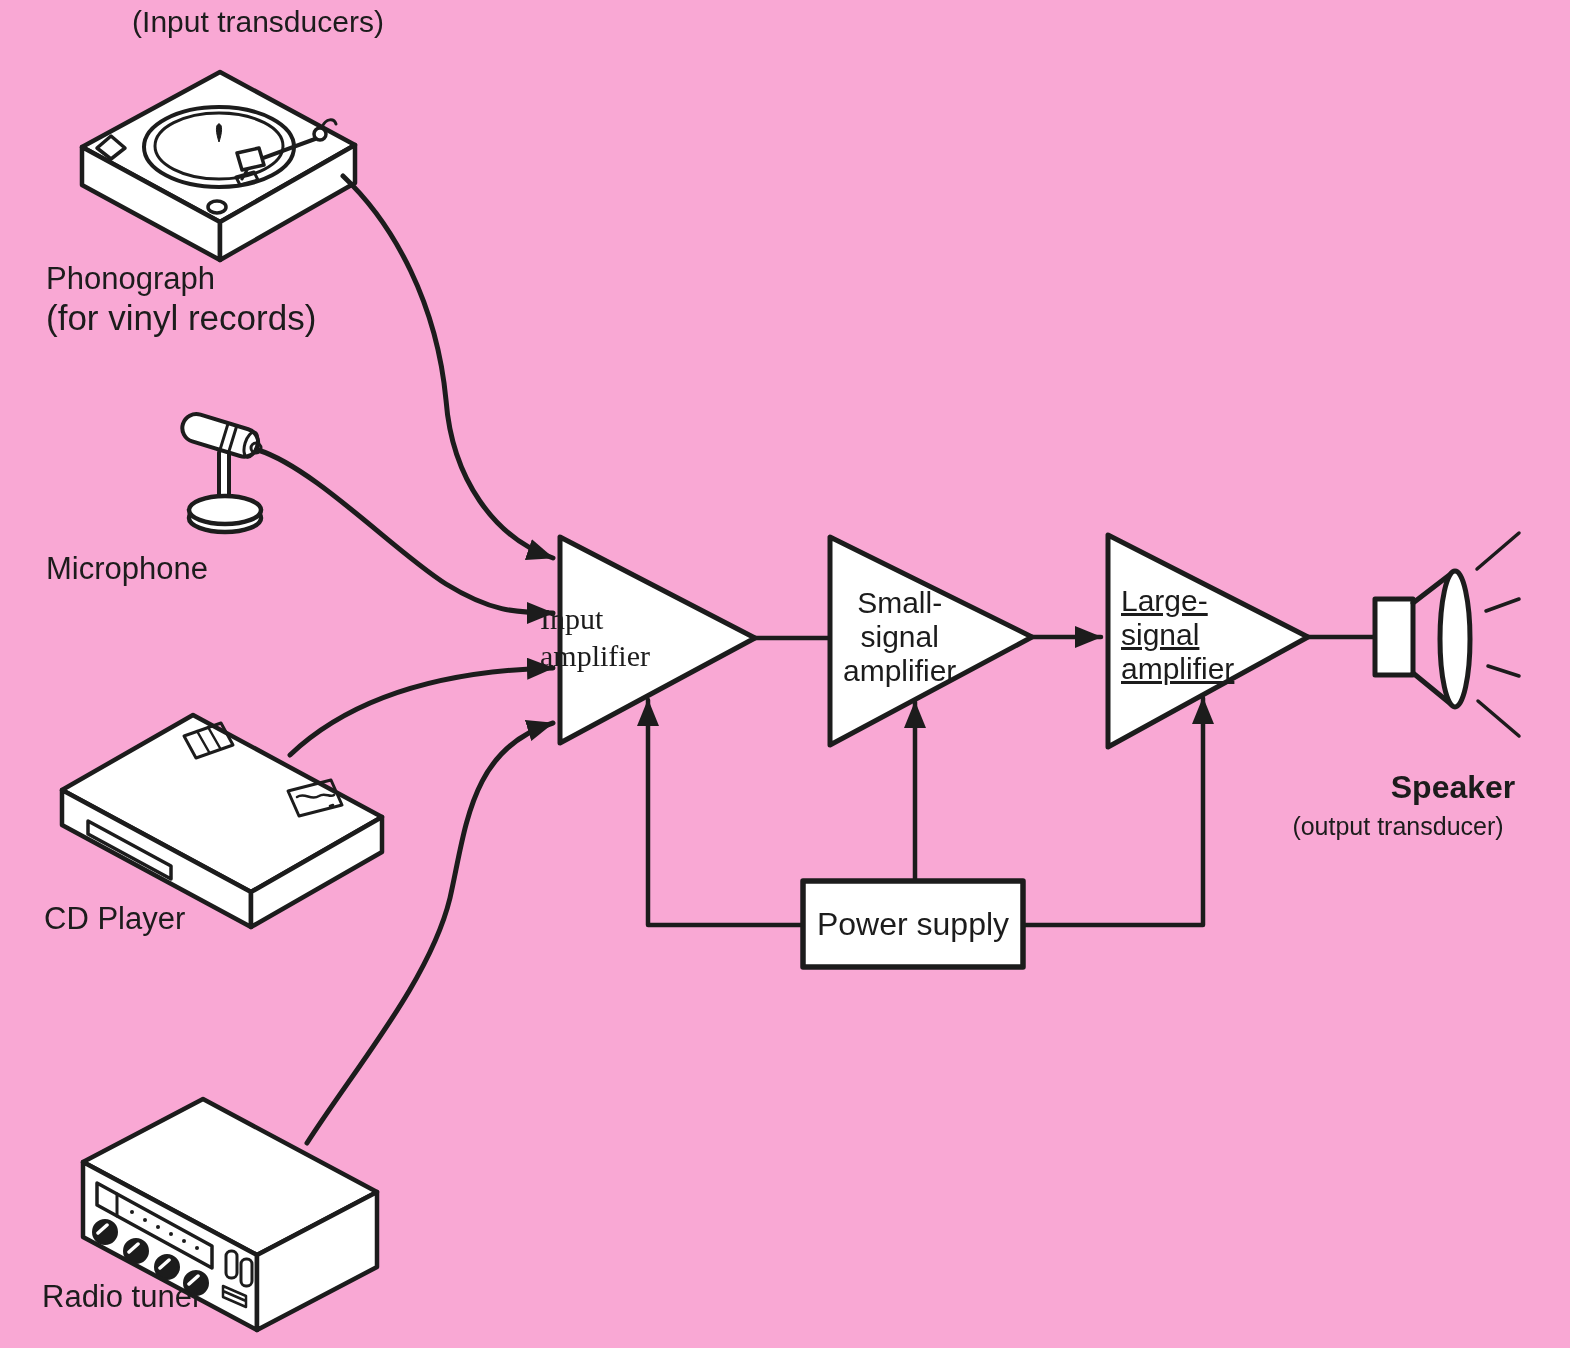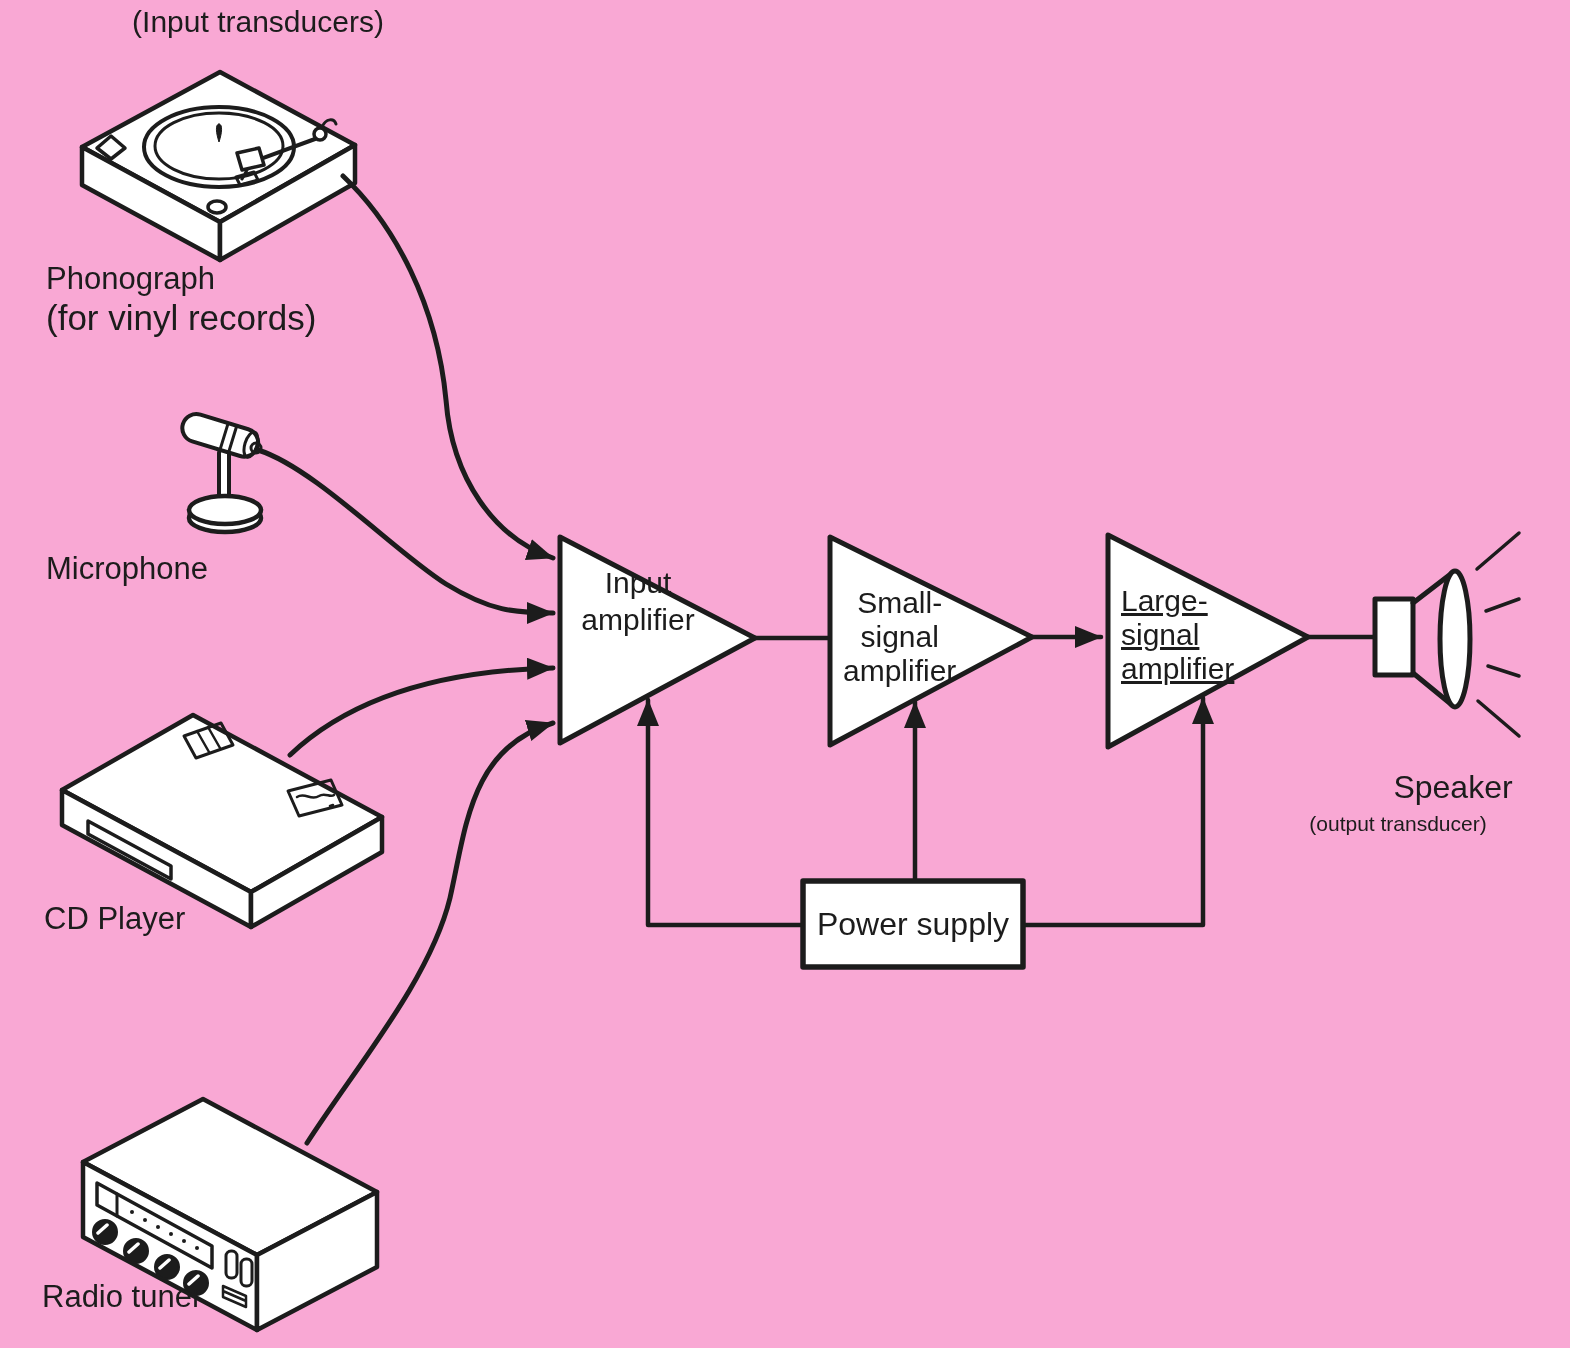--- a/index.html
+++ b/index.html
@@ -13,30 +13,30 @@
   }
   #artwork{position:absolute;left:0;top:0;}
   .lbl{position:absolute;white-space:nowrap;line-height:1.15;}
   .heading{left:112px;top:5px;width:292px;font-size:30px;text-align:center;}
   .phono-label{left:46px;top:261px;font-size:31px;}
   .phono-sub{left:46px;top:298px;font-size:35px;}
   .mic-label{left:46px;top:551px;font-size:31px;}
   .cd-label{left:44px;top:901px;font-size:31px;}
   .radio-label{left:42px;top:1279px;font-size:31px;}
   .amp-label{position:absolute;font-size:30px;line-height:34px;}
-  .amp-input{left:540px;top:564px;width:196px;text-align:center;line-height:37px;}
+  .amp-input{left:540px;top:600px;width:196px;text-align:left;line-height:37px;font-family:Liberation Serif, serif;}
   .amp-small{left:843px;top:586px;text-align:center;}
   .amp-large{left:1121px;top:584px;text-align:left;text-decoration:underline;}
   .amp-label span{display:block;}
   .power-label{
     position:absolute;left:803px;top:881px;width:220px;height:86px;
     display:flex;align-items:center;justify-content:center;font-size:32px;
   }
-  .speaker-label{left:1385px;top:769px;width:136px;font-size:32px;text-align:center;}
-  .speaker-sub{left:1272px;top:812px;width:252px;font-size:21px;text-align:center;}
+  .speaker-label{left:1385px;top:769px;width:136px;font-size:32px;text-align:center;font-weight:bold;}
+  .speaker-sub{left:1272px;top:812px;width:252px;font-size:25px;text-align:center;}
 </style>
 </head>
 <body>
 
 <div id="stage">
 
   <svg id="artwork" width="1570" height="1348" viewBox="0 0 1570 1348" fill="none" stroke="#1c1c1c" stroke-linecap="round" stroke-linejoin="round">
     <defs>
       <marker id="arrow" markerUnits="userSpaceOnUse" markerWidth="34" markerHeight="26" refX="26" refY="11" orient="auto">
         <path d="M0,0 L27,11 L0,22 Z" fill="#1c1c1c" stroke="none"></path>

